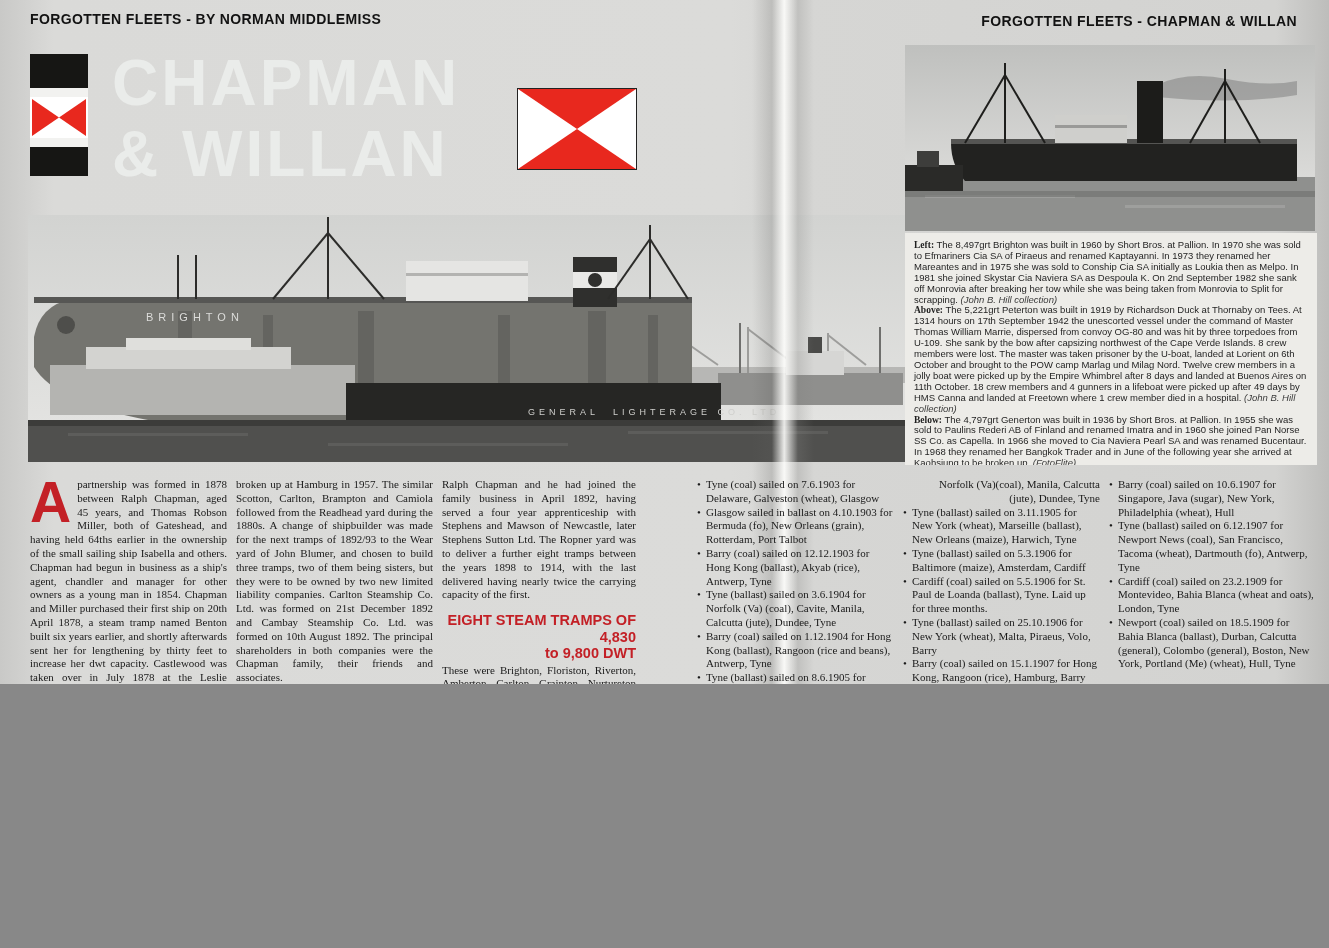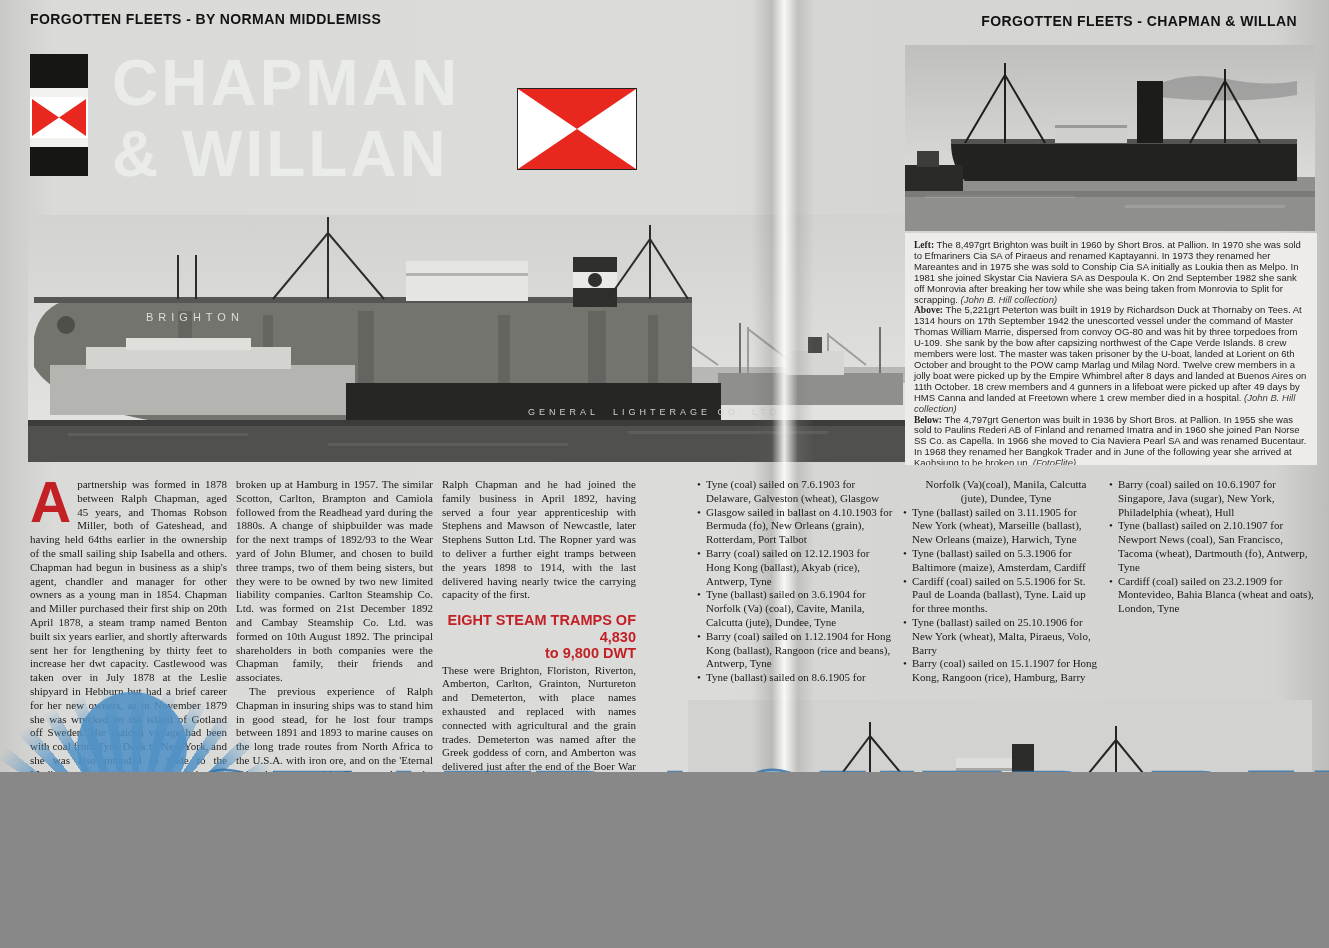--- a/index.html
+++ b/index.html
@@ -1,16 +1,16 @@
 <!DOCTYPE html>
 <html><head>
 <meta charset="utf-8">
 <style>
   html,body{margin:0;padding:0;background:#888;}
-  #scan{position:relative;width:1329px;height:772px;overflow:hidden;
+  #scan{position:relative;width:1329px;height:684px;overflow:hidden;
         background:linear-gradient(90deg,#c9c9c7 0%,#dadad8 4%,#dbdbd9 55%,#d6d6d4 60%,#d3d3d1 96%,#bdbdbb 100%);
         font-family:"Liberation Sans",sans-serif;}
   .fold{position:absolute;left:752px;top:0;width:62px;height:948px;z-index:2;
         background:linear-gradient(90deg,rgba(110,110,108,0) 0%,rgba(95,95,93,.22) 32%,rgba(252,252,250,.9) 52%,rgba(130,130,128,.25) 74%,rgba(120,120,118,0) 100%);}
   
   .runhead{position:absolute;top:11px;font-weight:bold;font-size:14px;letter-spacing:.4px;color:#121212;z-index:3;}
   #runhead-left{left:30px;}
   #runhead-right{right:32px;top:13px;}
   
   #title{position:absolute;left:112px;top:48px;z-index:3;color:#eaecEB;font-weight:bold;
@@ -41,21 +41,21 @@
   #col6{left:1109px;width:206px;}
   .col p{margin:0;text-align:justify;}
   .col p.indent{text-indent:13px;}
   .dropcap{float:left;font-family:"Liberation Sans",sans-serif;font-weight:bold;font-size:57px;line-height:43px;
            color:#c32026;margin:3px 6px 0 0;}
   .sechead{margin:10px 0 2px;font-family:"Liberation Sans",sans-serif;font-weight:bold;font-size:14.5px;
            line-height:16.5px;color:#c32026;text-align:right;}
   .vlist{margin-top:9px;}
   .bullet{position:relative;padding-left:9px;text-align:left;}
   .bullet::before{content:"\2022";position:absolute;left:0;top:0;}
-  .cont{padding-left:9px;text-align:center;}
+  .cont{padding-left:9px;text-align:right;}
   
   .footer{position:absolute;z-index:3;color:#2e2e2e;font-size:12px;}
   #footer-left{left:30px;top:913px;}
   #footer-right{right:17px;top:916px;text-align:right;}
   .pagenum{font-weight:bold;font-size:18px;color:#1d1d1d;}
   #footer-left span{margin-right:14px;}
   #footer-right span{margin-left:8px;}
   
   #sunburst{position:absolute;left:-28px;top:688px;width:320px;height:320px;z-index:6;border-radius:50%;
             background:repeating-conic-gradient(rgba(80,145,197,.85) 0deg 5deg,rgba(80,145,197,0) 5deg 11.25deg);
@@ -254,22 +254,23 @@
       <div class="bullet">Tyne (ballast) sailed on 5.3.1906 for Baltimore (maize), Amsterdam, Cardiff</div>
       <div class="bullet">Cardiff (coal) sailed on 5.5.1906 for St. Paul de Loanda (ballast), Tyne. Laid up for three months.</div>
       <div class="bullet">Tyne (ballast) sailed on 25.10.1906 for New York (wheat), Malta, Piraeus, Volo, Barry</div>
       <div class="bullet">Barry (coal) sailed on 15.1.1907 for Hong Kong, Rangoon (rice), Hamburg, Barry</div>
     </div>
   </div>
 
   <div id="col6" class="col">
     <div class="vlist" style="margin-top:0;">
       <div class="bullet">Barry (coal) sailed on 10.6.1907 for Singapore, Java (sugar), New York, Philadelphia (wheat), Hull</div>
-      <div class="bullet">Tyne (ballast) sailed on 2.10.1907 for Newport News (coal), San Francisco, Tacoma (wheat), Dartmouth (fo), Antwerp, Tyne</div>
+      <div class="bullet">Tyne (ballast) sailed on 6.12.1907 for Newport News (coal), San Francisco, Tacoma (wheat), Dartmouth (fo), Antwerp, Tyne</div>
       <div class="bullet">Cardiff (coal) sailed on 23.2.1909 for Montevideo, Bahia Blanca (wheat and oats), London, Tyne</div>
+      <div class="bullet">Newport (coal) sailed on 18.5.1909 for Bahia Blanca (ballast), Durban, Calcutta (general), Colombo (general), Boston, New York, Portland (Me) (wheat), Hull, Tyne</div>
     </div>
   </div>
 
   <svg id="photo-bottom" class="photo" width="624" height="208" viewBox="0 0 624 208">
     <defs>
       <linearGradient id="seaC" x1="0" y1="0" x2="0" y2="1">
         <stop offset="0" stop-color="#aeafad"></stop>
           <stop offset="1" stop-color="#7d7e7c"></stop>
       </linearGradient>
     </defs>

